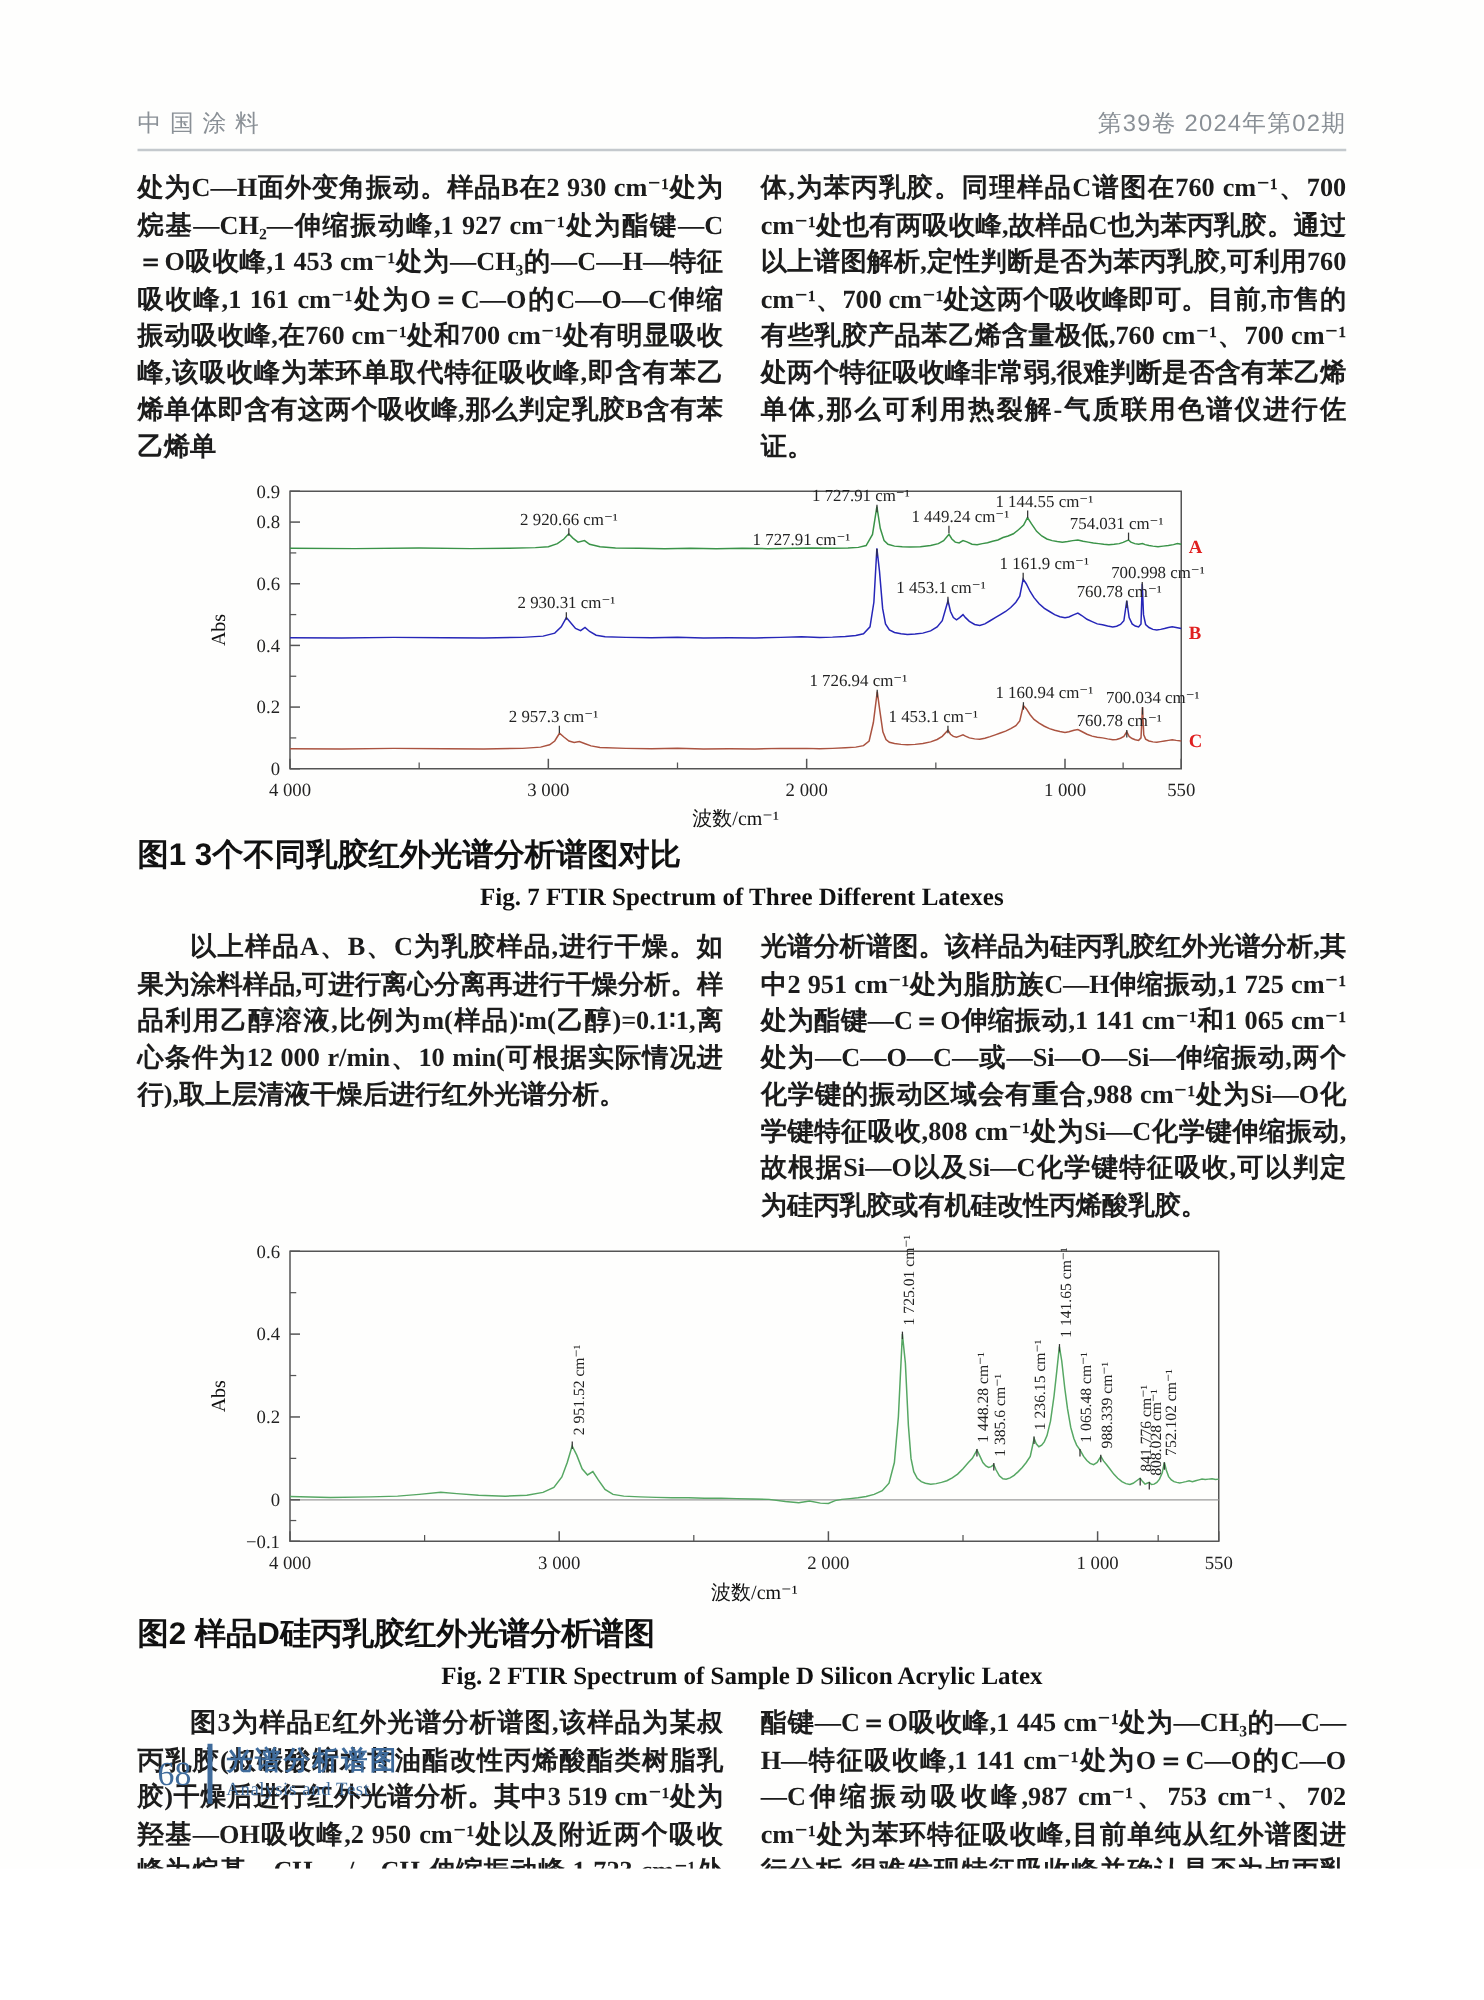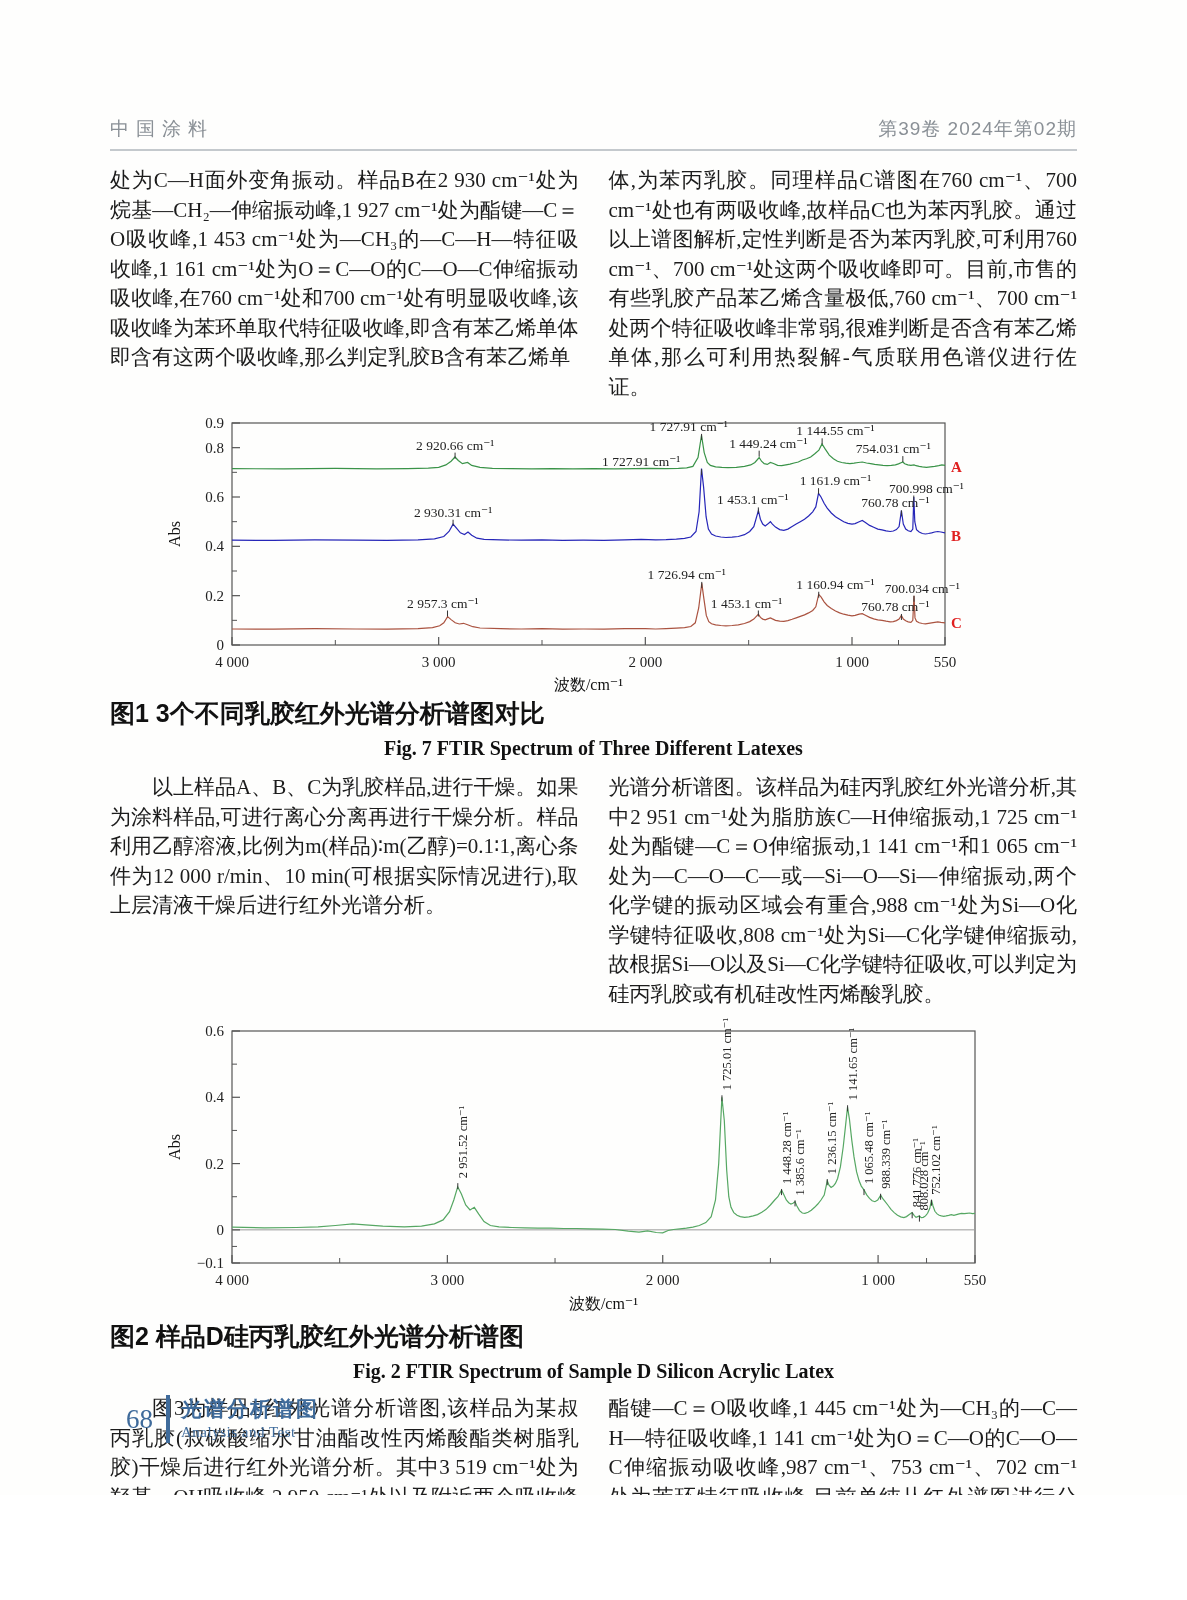--- a/index.html
+++ b/index.html
@@ -1,26 +1,26 @@
 <!DOCTYPE html>
 <html><head>
 <meta charset="utf-8">
 <style>
   html,body{margin:0;padding:0;background:#ffffff;}
   .page{
     width:1187px;height:1495px;background:#fefefd;box-sizing:border-box;
-    padding:116px 110px 0 110px;position:relative;overflow:hidden;
+    padding:86px 110px 0 110px;position:relative;overflow:hidden;
     font-family:"Liberation Serif","DejaVu Serif",serif;color:#1c1c1c;
   }
   .pg-header{display:flex;justify-content:space-between;align-items:flex-end;
     font-family:"Liberation Sans","DejaVu Sans",sans-serif;color:#8a9096;font-size:19px;}
   .journal{letter-spacing:7px;}
   .issue{letter-spacing:1px;}
   .rule{height:2px;background:#c4c9cd;margin-top:7px;}
-  .cols{display:flex;gap:30px;margin-top:15px;}
+  .cols{display:flex;gap:30px;margin-top:15px;font-weight:bold;}
   .col{flex:1;font-size:21px;line-height:29.5px;text-align:justify;}
   .col p{margin:0;}
   .col p.ind{text-indent:2em;}
   figure{margin:0;}
   .chart-svg{display:block;}
   .cap-cn{font-family:"Liberation Sans","DejaVu Sans",sans-serif;
     font-weight:700;font-size:25px;margin-top:2px;color:#111;}
   .cap-en{text-align:center;font-weight:700;font-size:20px;margin-top:7px;color:#111;}
   .pg-footer{position:absolute;left:126px;bottom:52px;display:flex;align-items:center;color:#3f6b9b;}
   .pgnum{font-size:27px;margin-right:13px;}

